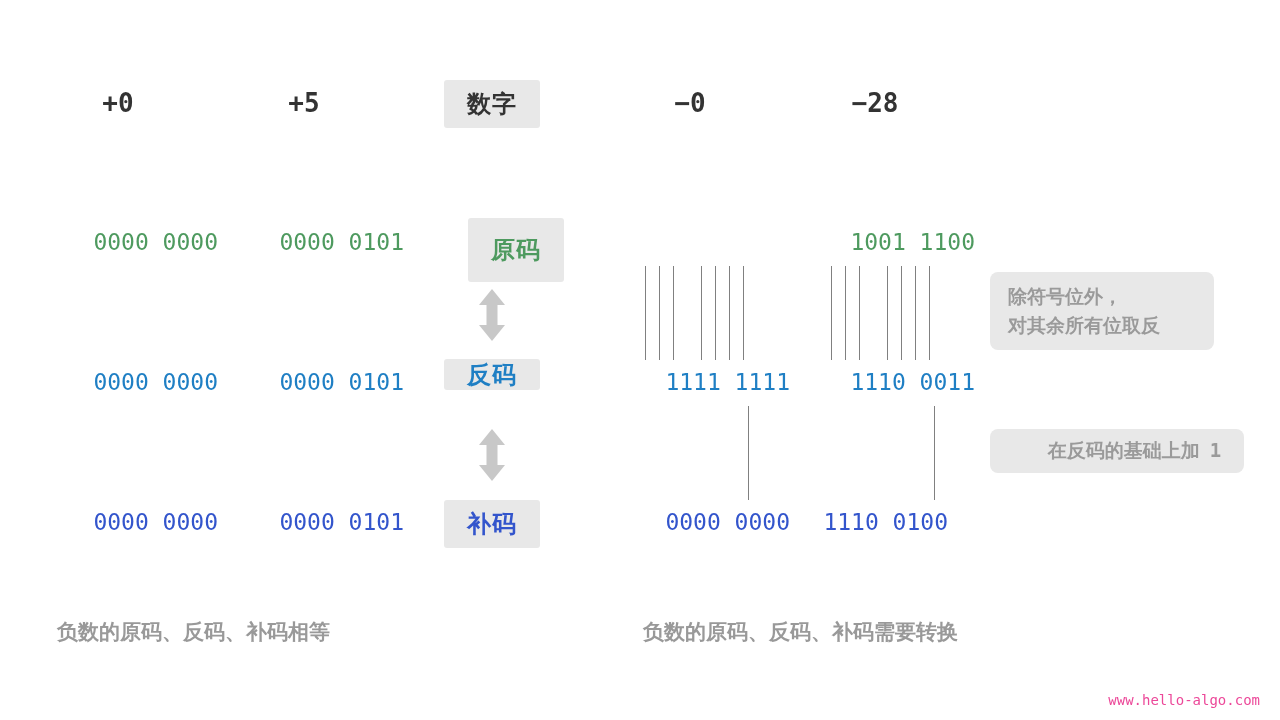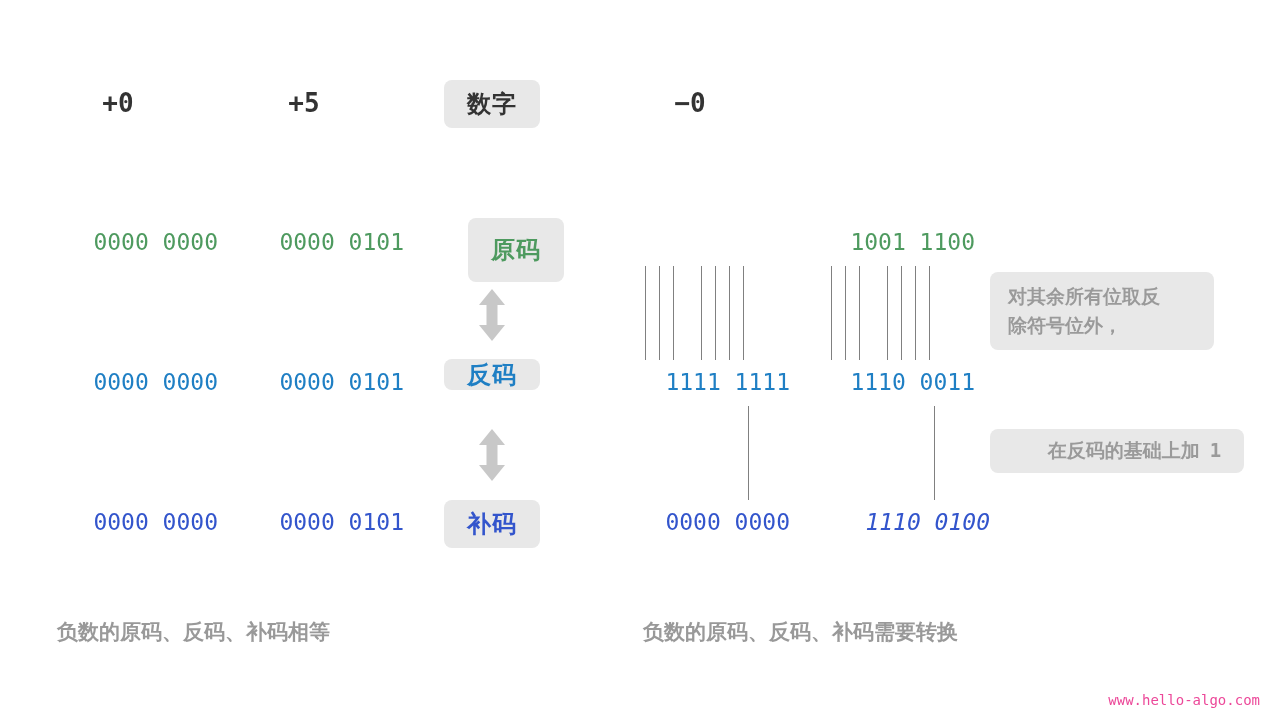--- a/index.html
+++ b/index.html
@@ -15,21 +15,21 @@
 
   
   .hdr-num{
     font-family:"DejaVu Sans Mono","Liberation Mono",monospace;
     font-weight:bold;font-size:26px;color:#333333;
     text-align:center;white-space:pre;
   }
 
   
   .chip{
-    background:#e8e8e8;border-radius:8px;
+    background:#e8e8e8;border-radius:3px;
     display:flex;align-items:center;justify-content:center;
     font-weight:bold;font-size:24px;letter-spacing:1px;
     color:#333333;white-space:pre;
   }
   .chip-green{color:#4e9a5f;}
   .chip-blue{color:#1f7fc4;}
   .chip-indigo{color:#3355cc;}
 
   
   .bits{
@@ -77,20 +77,21 @@
 <div id="stage">
 
   <div class="abs hdr-num" style="left:18px;top:88px;width:200px;">+0</div>
 
   <div class="abs hdr-num" style="left:204px;top:88px;width:200px;">+5</div>
 
   <div class="abs chip" style="left:444px;top:80px;width:96px;height:48px;">数字</div>
 
   <div class="abs hdr-num" style="left:590px;top:88px;width:200px;">−0</div>
 
+  <div class="abs hdr-num" style="left:775px;top:88px;width:200px;">−28</div>
 
   <div class="abs bits c-green" style="left:18px;top:229px;width:200px;">0000 0000</div>
 
   <div class="abs bits c-green" style="left:204px;top:229px;width:200px;">0000 0101</div>
 
   <div class="abs chip chip-green" style="left:468px;top:218px;width:96px;height:64px;">原码</div>
 
 
   <div class="abs bits c-green" style="left:775px;top:229px;width:200px;">1001 1100</div>
 
@@ -105,21 +106,21 @@
   <div class="abs bits c-blue" style="left:775px;top:369px;width:200px;">1110 0011</div>
 
   <div class="abs bits c-indigo" style="left:18px;top:509px;width:200px;">0000 0000</div>
 
   <div class="abs bits c-indigo" style="left:204px;top:509px;width:200px;">0000 0101</div>
 
   <div class="abs chip chip-indigo" style="left:444px;top:500px;width:96px;height:48px;">补码</div>
 
   <div class="abs bits c-indigo" style="left:590px;top:509px;width:200px;">0000 0000</div>
 
-  <div class="abs bits c-indigo" style="left:790px;top:509px;width:200px;font-style:italic;">1110 0100</div>
+  <div class="abs bits c-indigo" style="left:748px;top:509px;width:200px;">1110 0100</div>
 
   <div class="dbl-arrow" style="left:476px;top:288px;">
     <svg width="32" height="54" viewBox="0 0 32 54" aria-hidden="true">
       <path d="M16 1 L29 17 L21.5 17 L21.5 37 L29 37 L16 53 L3 37 L10.5 37 L10.5 17 L3 17 Z" fill="#c8c8c8"></path>
     </svg>
   </div>
 
   <div class="dbl-arrow" style="left:476px;top:428px;">
     <svg width="32" height="54" viewBox="0 0 32 54" aria-hidden="true">
       <path d="M16 1 L29 17 L21.5 17 L21.5 37 L29 37 L16 53 L3 37 L10.5 37 L10.5 17 L3 17 Z" fill="#c8c8c8"></path>
@@ -139,22 +140,22 @@
   <div class="vline" style="left:859px;top:266px;height:94px;"></div>
   <div class="vline" style="left:887px;top:266px;height:94px;"></div>
   <div class="vline" style="left:901px;top:266px;height:94px;"></div>
   <div class="vline" style="left:915px;top:266px;height:94px;"></div>
   <div class="vline" style="left:929px;top:266px;height:94px;"></div>
 
   <div class="vline" style="left:748px;top:406px;height:94px;"></div>
   <div class="vline" style="left:934px;top:406px;height:94px;"></div>
 
   <div class="abs note" style="left:990px;top:272px;width:224px;height:78px;">
+    <span class="note-line">除符号位外，</span>
     <span class="note-line">对其余所有位取反</span>
-    <span class="note-line">除符号位外，</span>
   </div>
 
   <div class="abs note" style="left:990px;top:429px;width:254px;height:44px;padding-top:0;padding-bottom:0;">
     <span class="note-line">
       <span>在反码的基础上加</span><span class="note-mono" style="margin-left:10px;">1</span>
     </span>
   </div>
 
   <div class="abs caption" style="left:57px;top:618px;">负数的原码、反码、补码相等</div>
 

